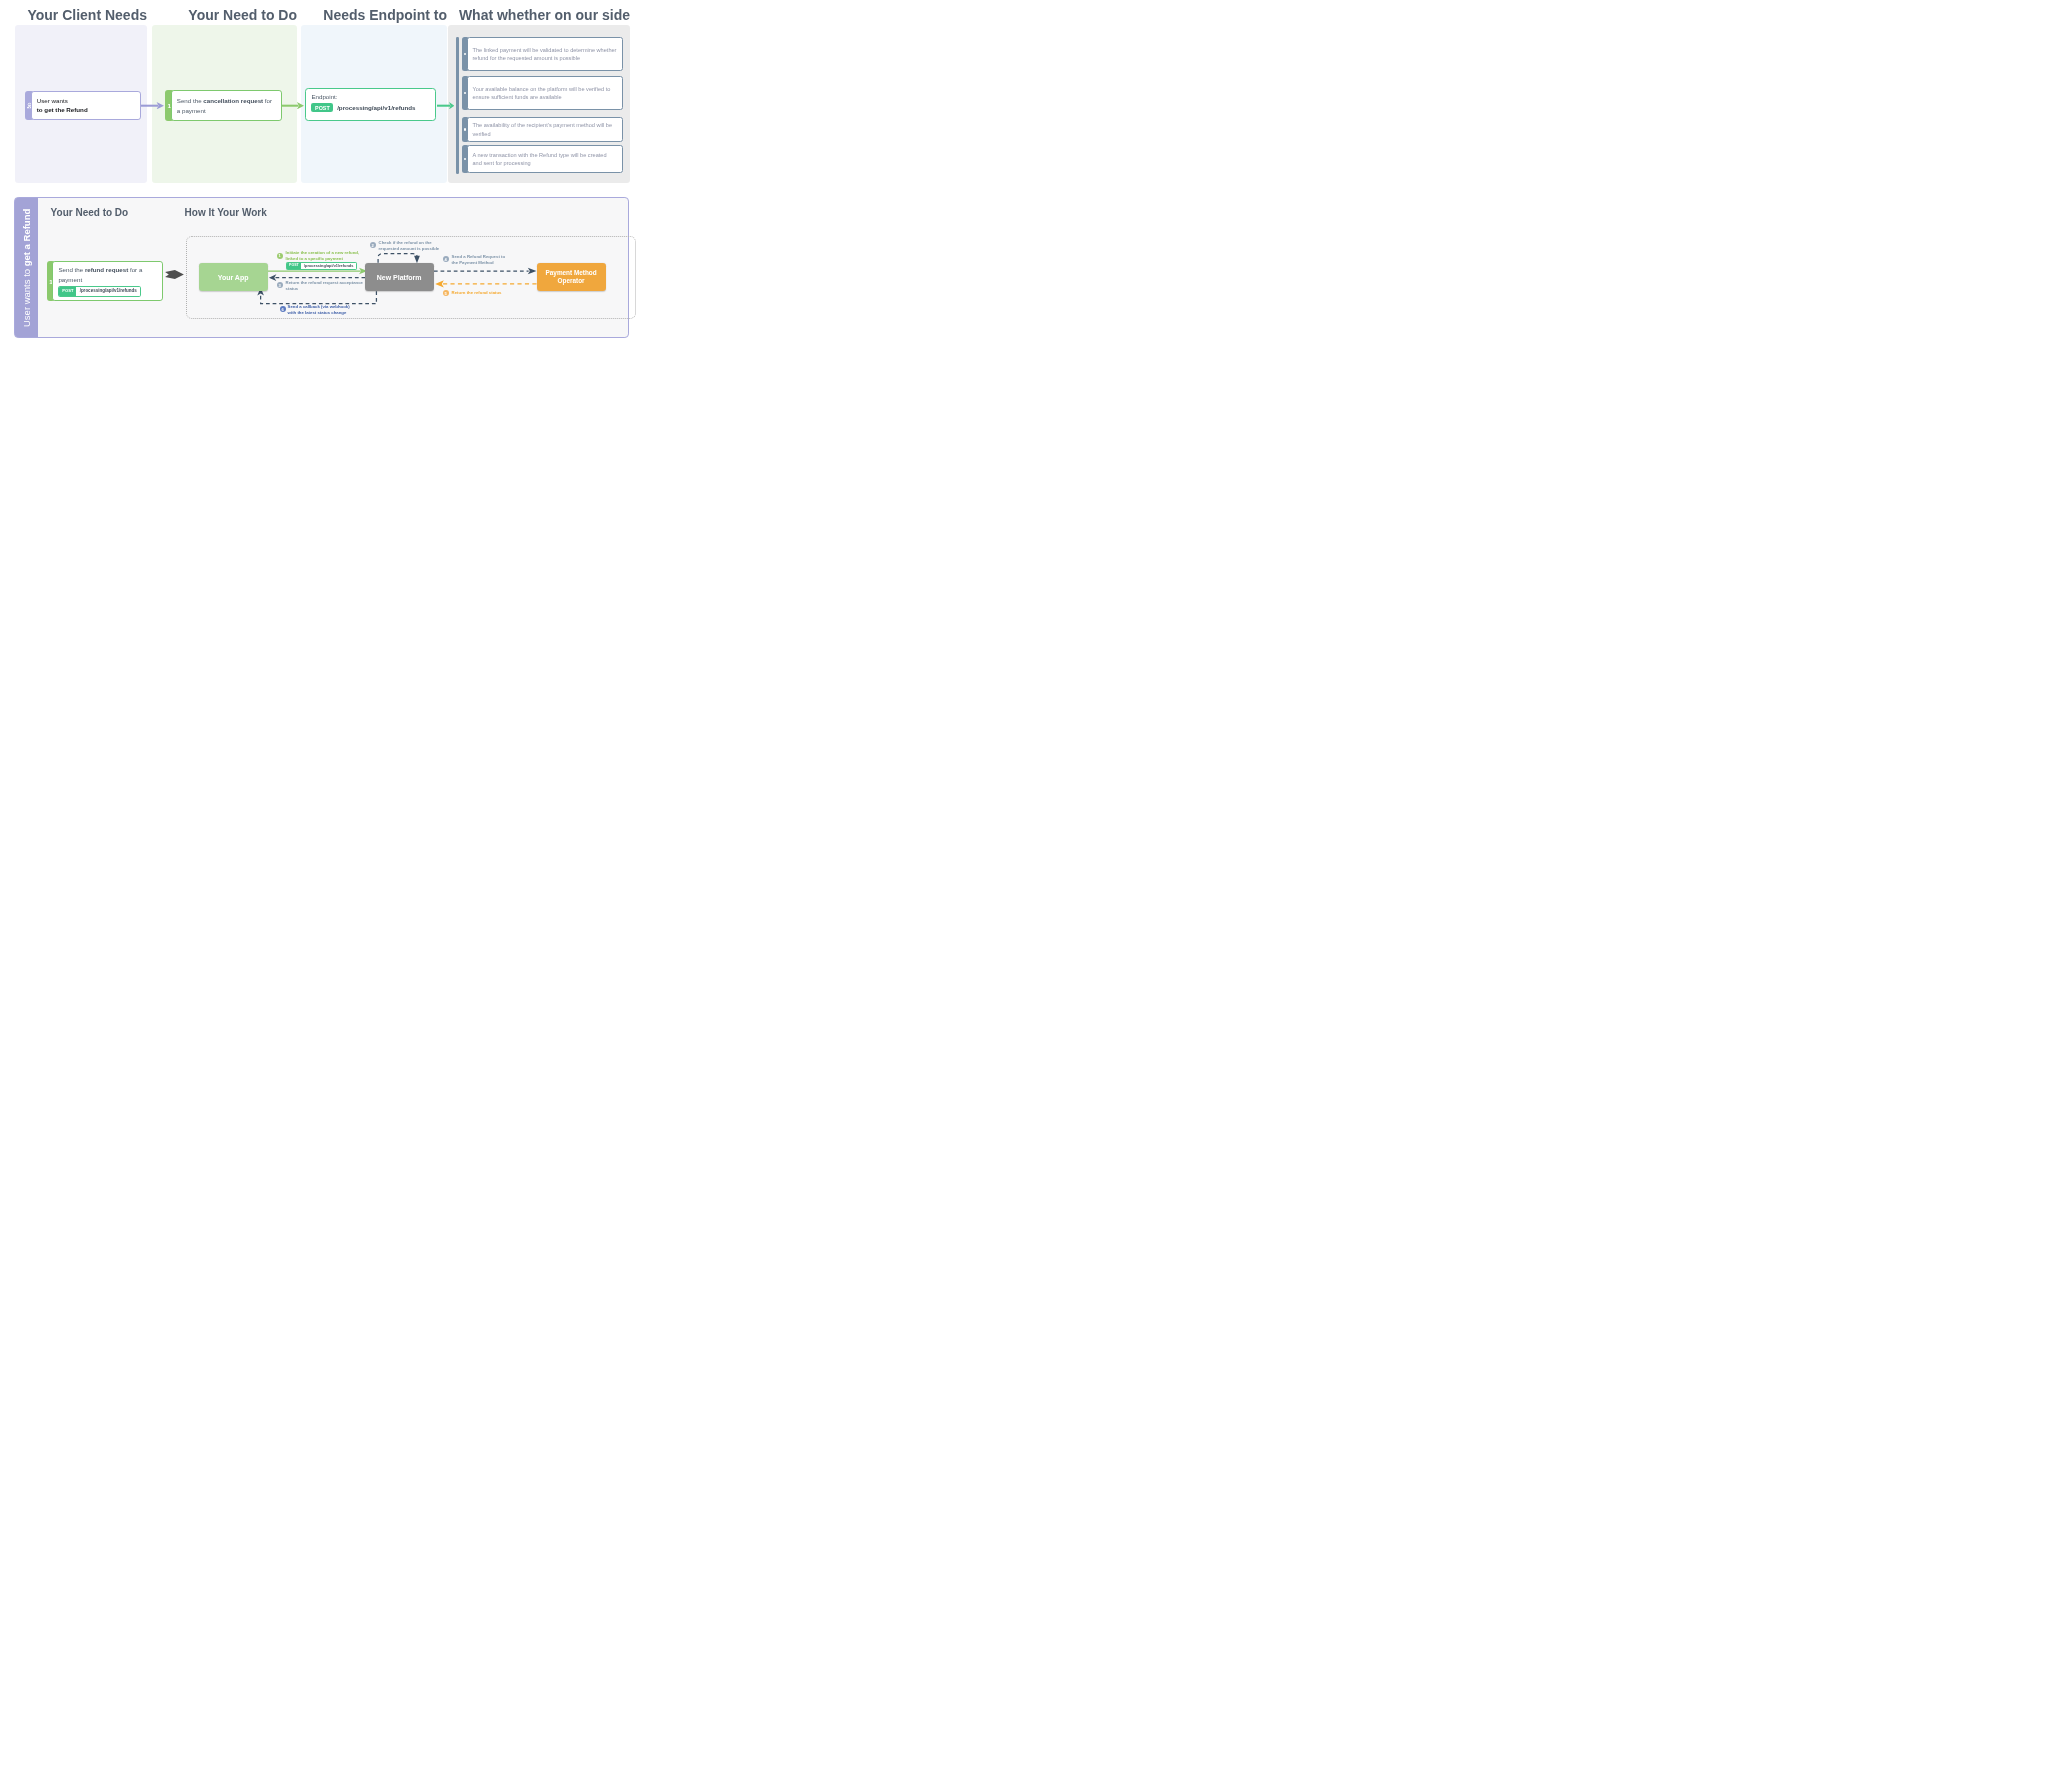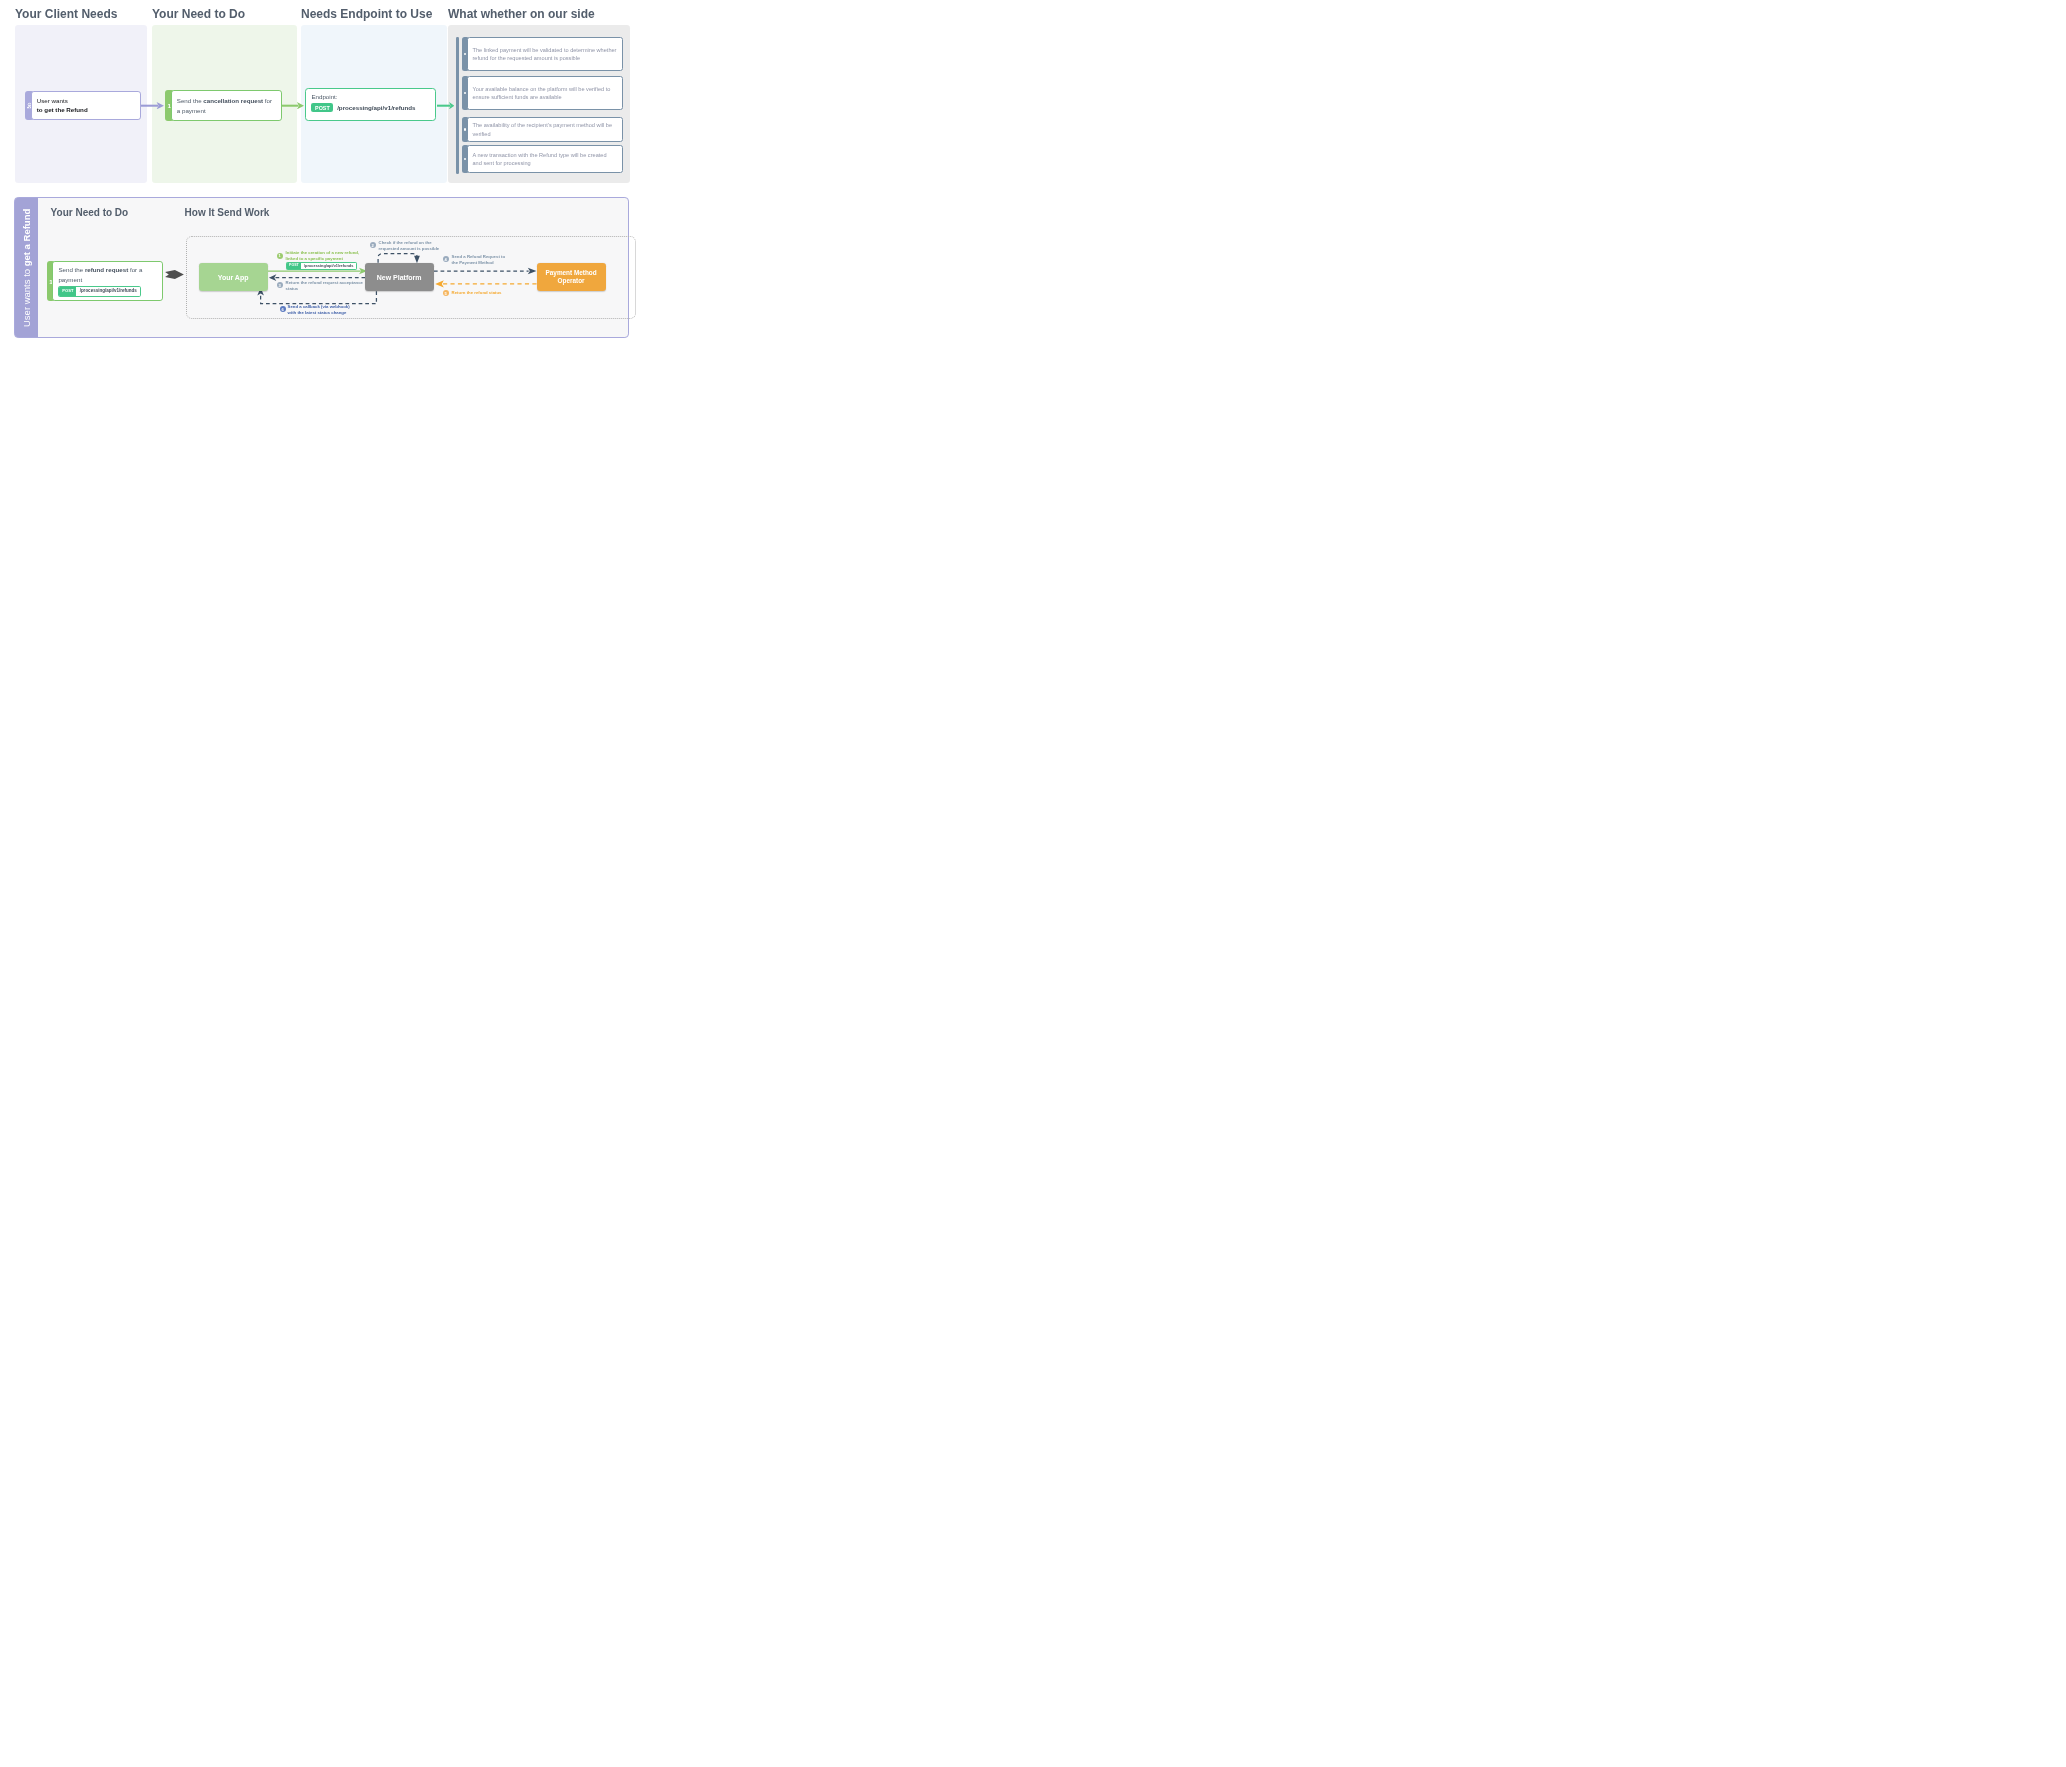--- a/index.html
+++ b/index.html
@@ -1,20 +1,20 @@
 <!DOCTYPE html>
 <html style="font-size:6.6px"><head>
 <meta charset="utf-8">
 <style>
   * { margin:0; padding:0; box-sizing:border-box; }
   body { background:#fff; font-family:"Liberation Sans", sans-serif; }
   .canvas { position:relative; width:648px; height:348px; background:#fff; overflow:hidden; }
 
   
-  .col-header { position:absolute; top:7.4px; font-size:12px; font-weight:bold; color:#535e6c; text-align:left; }
+  .col-header { position:absolute; top:7.4px; font-size:14px; font-weight:bold; color:#535e6c; text-align:right; }
   .h1 { left:15px;   width:132px; }
   .h2 { left:152px;  width:145px; }
   .h3 { left:301px;  width:146px; }
   .h4 { left:448px; width:182px; }
 
   
   .panel { position:absolute; top:25px; height:158px; border-radius:3.3px; }
   .p1 { left:15px;   width:132px; background:#f1f1f9; }
   .p2 { left:152px;  width:145px; background:#eef6ea; }
   .p3 { left:301px;  width:146px; background:#f0f6fb; }
@@ -200,21 +200,21 @@
 
   <div class="bottom">
 
     <div class="sidebar">
       <div class="sidebar-text">
         <span><span>User wants to </span><b>get a Refund</b></span>
       </div>
     </div>
 
     <div class="bottom-heading bh-need">Your Need to Do</div>
-    <div class="bottom-heading bh-how">How It Send Work</div>
+    <div class="bottom-heading bh-how">How It Your Work</div>
 
     <div class="tabbox green need-card">
       <div class="tab">
           <span class="tab-num">1</span>
         </div>
       <div class="body">
         <span><span>Send the </span><b class="dk">refund request</b><span> for a payment</span></span>
         <span class="pill">
           <span class="post">POST</span>
           <span class="path">/processing/api/v1/refunds</span>

